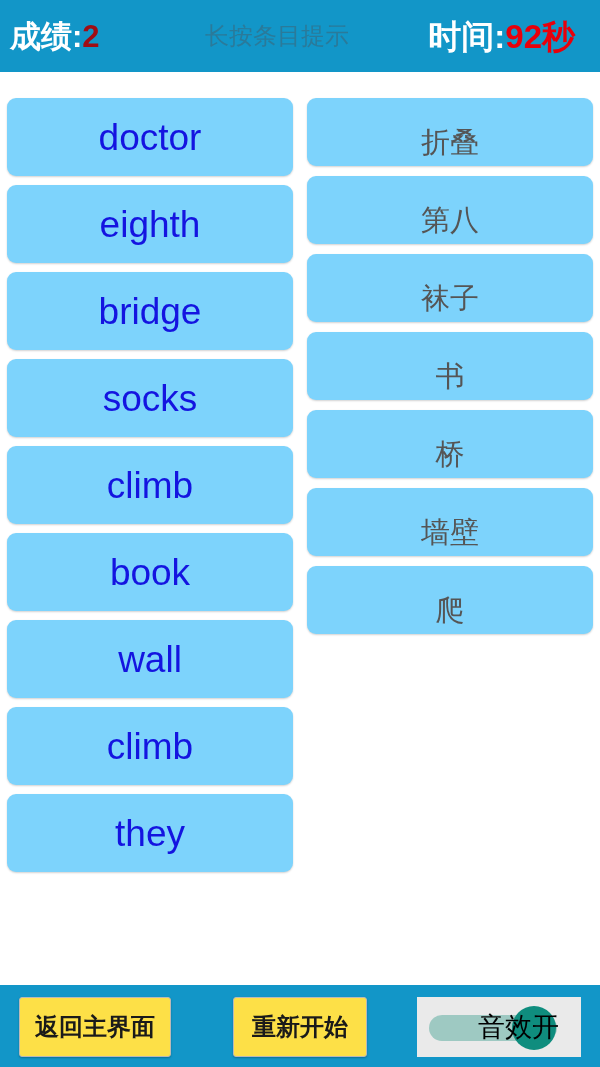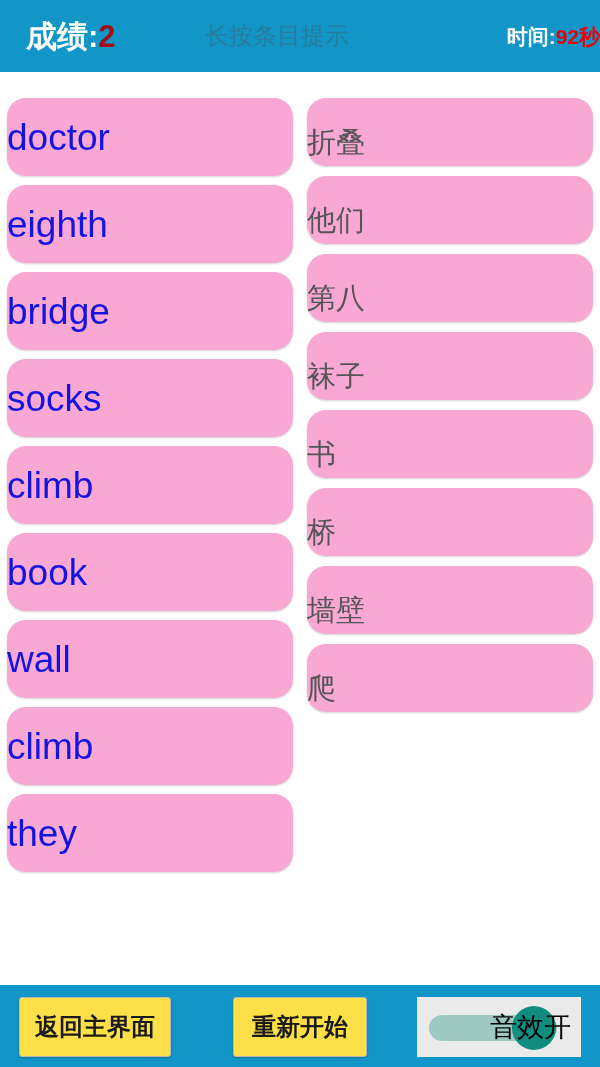--- a/index.html
+++ b/index.html
@@ -20,42 +20,42 @@
     position: absolute;
     left: 0; top: 0;
     width: 600px;
     height: 72px;
     background: #1296c8;
     display: flex;
     align-items: center;
   }
   .hdr-score {
     position: absolute;
-    left: 26px;
+    left: 10px;
     font-size: 31px;
     font-weight: bold;
     white-space: nowrap;
     line-height: 1;
   }
   .hdr-score .lbl { color: #ffffff; }
   .hdr-score .val { color: #a00d14; }
 
   .hdr-hint {
     position: absolute;
     left: 205px;
     font-size: 24px;
     color: #2a7a9a;
     white-space: nowrap;
     line-height: 1;
   }
 
   .hdr-time {
     position: absolute;
-    right: 0;
-    font-size: 21px;
+    right: 25px;
+    font-size: 33px;
     font-weight: bold;
     white-space: nowrap;
     line-height: 1;
     margin-left: 40px;
   }
   .hdr-time .lbl { color: #ffffff; }
   .hdr-time .val { color: #e8000b; }
 
   
   #board {
@@ -69,24 +69,25 @@
   .column {
     position: absolute;
     top: 26px;
   }
   #col-left  { left: 7px;   width: 286px; }
   #col-right { left: 307px; width: 286px; }
 
   .card {
     box-sizing: border-box;
     width: 100%;
-    background: #f9a8d4;
-    border-radius: 19px;
-    display: flex;
-    align-items: center;
+    background: #7dd3fc;
+    border-radius: 9px;
+    display: flex;
+    align-items: center;
+    justify-content: center;
     box-shadow: 0 1px 2px rgba(0,0,0,0.18);
     user-select: none;
   }
   #col-left .card {
     height: 78px;
     margin-bottom: 9px;
   }
   #col-right .card {
     height: 68px;
     margin-bottom: 10px;
@@ -161,21 +162,21 @@
     border-radius: 50%;
   }
   #switch-label {
     position: absolute;
     left: 0; top: 0;
     width: 164px;
     height: 60px;
     display: flex;
     align-items: center;
     justify-content: flex-end;
-    padding-right: 10px;
+    padding-right: 22px;
     box-sizing: border-box;
     font-size: 27px;
     color: #000000;
     line-height: 1;
     user-select: none;
   }
 </style>
 </head>
 <body>
 
@@ -217,23 +218,20 @@
         <span class="card-en">climb</span>
       </div>
     <div class="card">
         <span class="card-en">they</span>
       </div>
   </div>
 
   <div class="column" id="col-right">
     <div class="card">
         <span class="card-zh">折叠</span>
-      </div>
-    <div class="card">
-        <span class="card-zh">他们</span>
       </div>
     <div class="card">
         <span class="card-zh">第八</span>
       </div>
     <div class="card">
         <span class="card-zh">袜子</span>
       </div>
     <div class="card">
         <span class="card-zh">书</span>
       </div>

